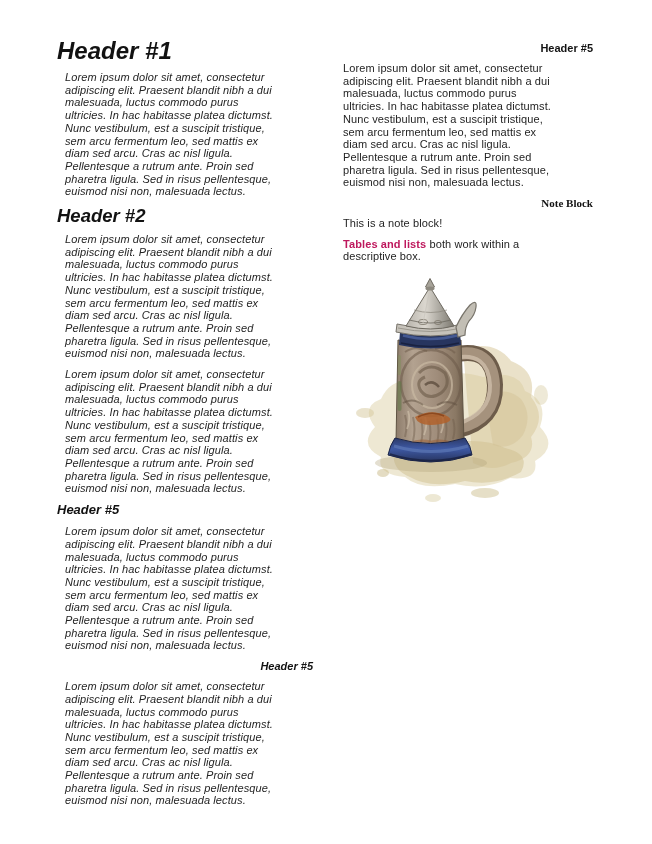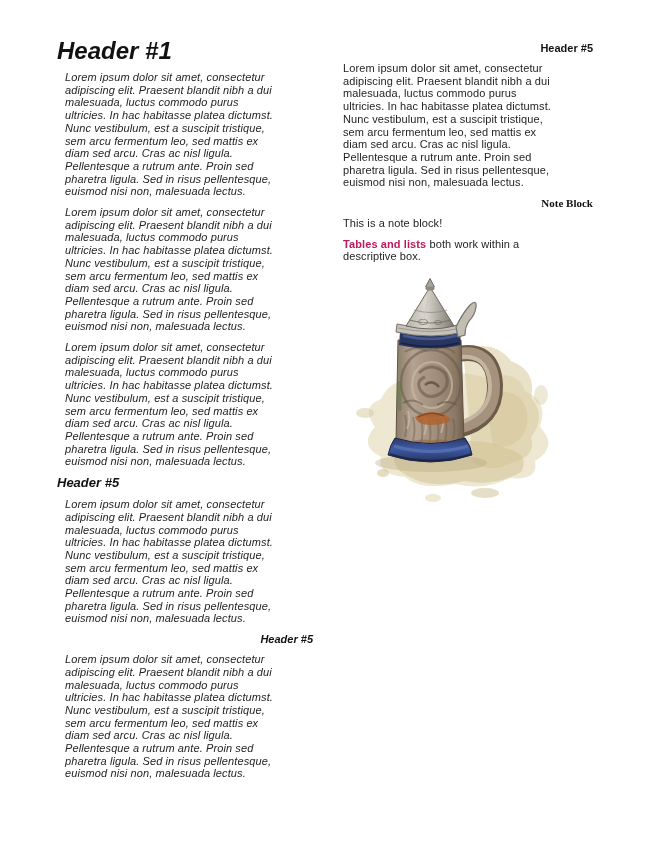--- a/index.html
+++ b/index.html
@@ -56,20 +56,21 @@
   <p>Lorem ipsum dolor sit amet, consectetur
 adipiscing elit. Praesent blandit nibh a dui
 malesuada, luctus commodo purus
 ultricies. In hac habitasse platea dictumst.
 Nunc vestibulum, est a suscipit tristique,
 sem arcu fermentum leo, sed mattis ex
 diam sed arcu. Cras ac nisl ligula.
 Pellentesque a rutrum ante. Proin sed
 pharetra ligula. Sed in risus pellentesque,
 euismod nisi non, malesuada lectus.</p>
+  <h2>Header #2</h2>
   <p>Lorem ipsum dolor sit amet, consectetur
 adipiscing elit. Praesent blandit nibh a dui
 malesuada, luctus commodo purus
 ultricies. In hac habitasse platea dictumst.
 Nunc vestibulum, est a suscipit tristique,
 sem arcu fermentum leo, sed mattis ex
 diam sed arcu. Cras ac nisl ligula.
 Pellentesque a rutrum ante. Proin sed
 pharetra ligula. Sed in risus pellentesque,
 euismod nisi non, malesuada lectus.</p>

